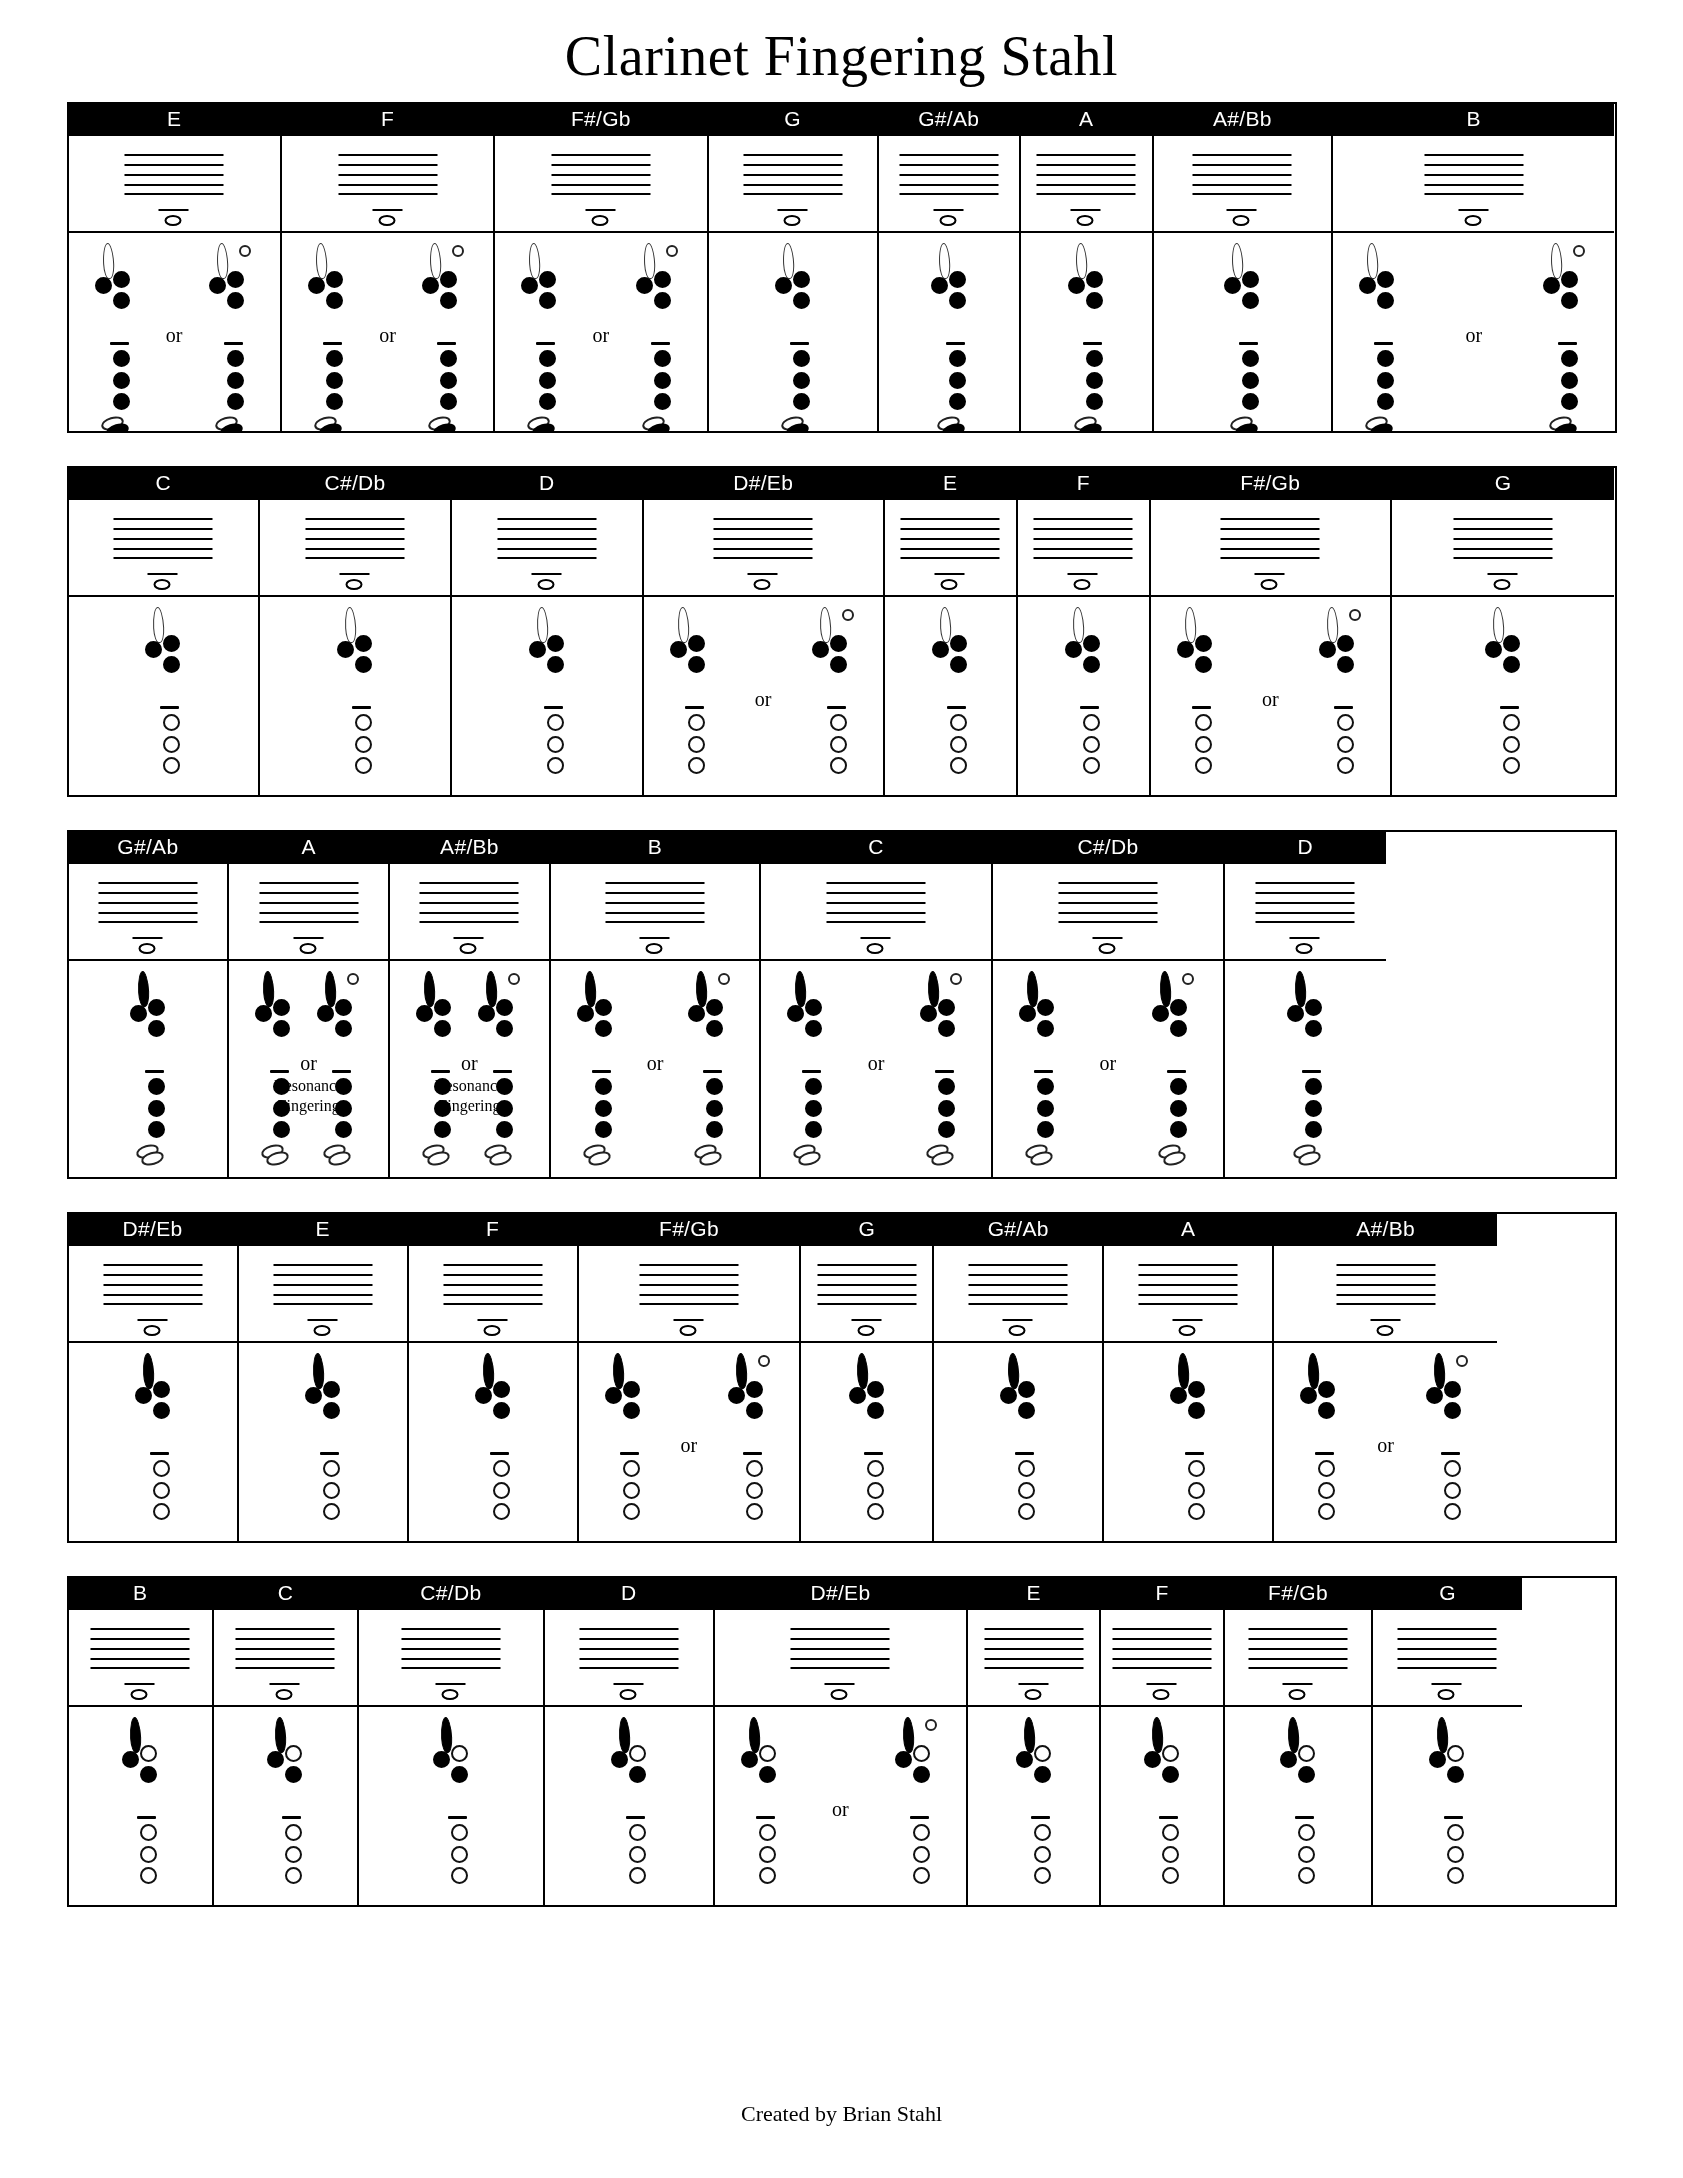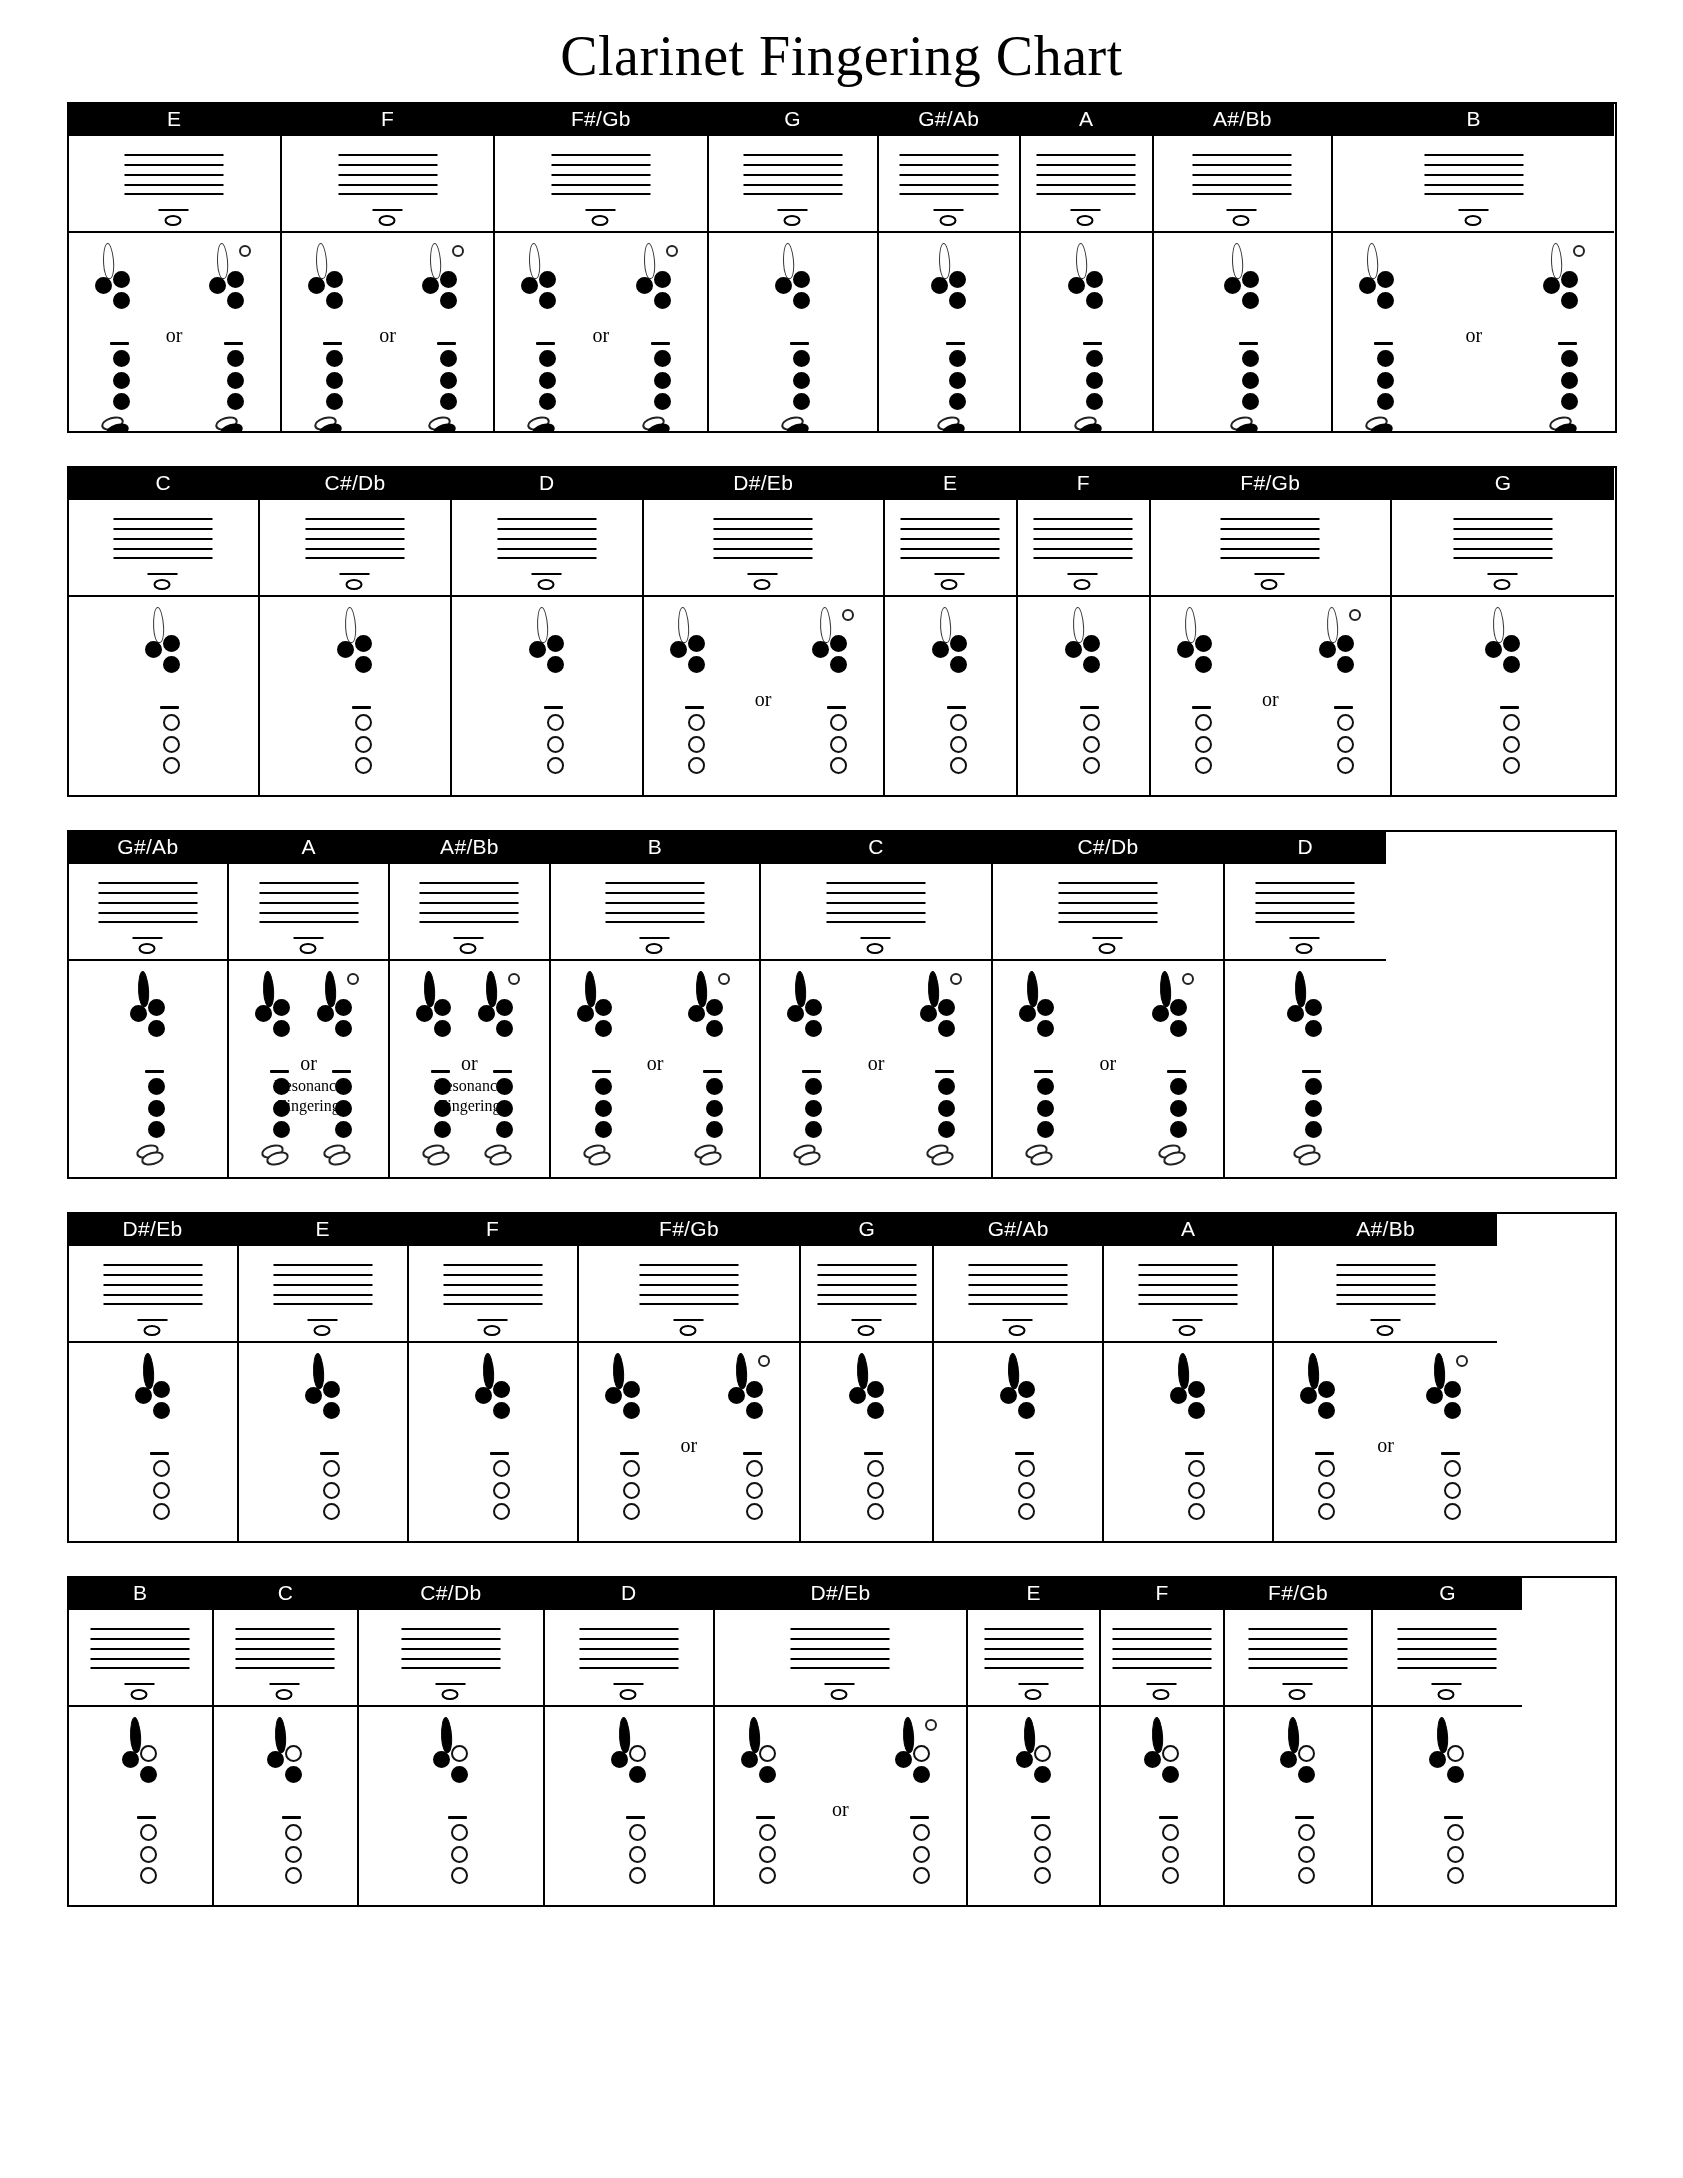--- a/index.html
+++ b/index.html
@@ -148,21 +148,21 @@
     text-align:center;
     font-family:"Liberation Serif", serif;
     font-size:22px;
   }
 </style>
 </head>
 <body>
 
 <div class="page">
 
-  <div class="title">Clarinet Fingering Chart</div>
+  <div class="title">Clarinet Fingering Stahl</div>
 
   <div class="rows" id="rows">
       <div class="row">
         <div class="cell" style="flex: 0 0 13.8%;">
           <div class="cell-head">E</div>
           <div class="cell-staff">
             <div class="staff" style="width: 119px;">
               <div class="staffline" style="left: 10px; top: 18px; width: 99px;"></div>
               <div class="staffline" style="left: 10px; top: 28px; width: 99px;"></div>
               <div class="staffline" style="left: 10px; top: 38px; width: 99px;"></div>
@@ -1427,14 +1427,15 @@
               <div class="bar" style="left: 25px; top: 105px;"></div>
               <div class="hole" style="left: 28px; top: 113px;"></div>
               <div class="hole" style="left: 28px; top: 135px;"></div>
               <div class="hole" style="left: 28px; top: 156px;"></div>
             </div>
           </div>
         </div>
       </div>
     </div>
 
+  <div class="footer">Created by Brian Stahl</div>
 </div>
 
 
 </body></html>

